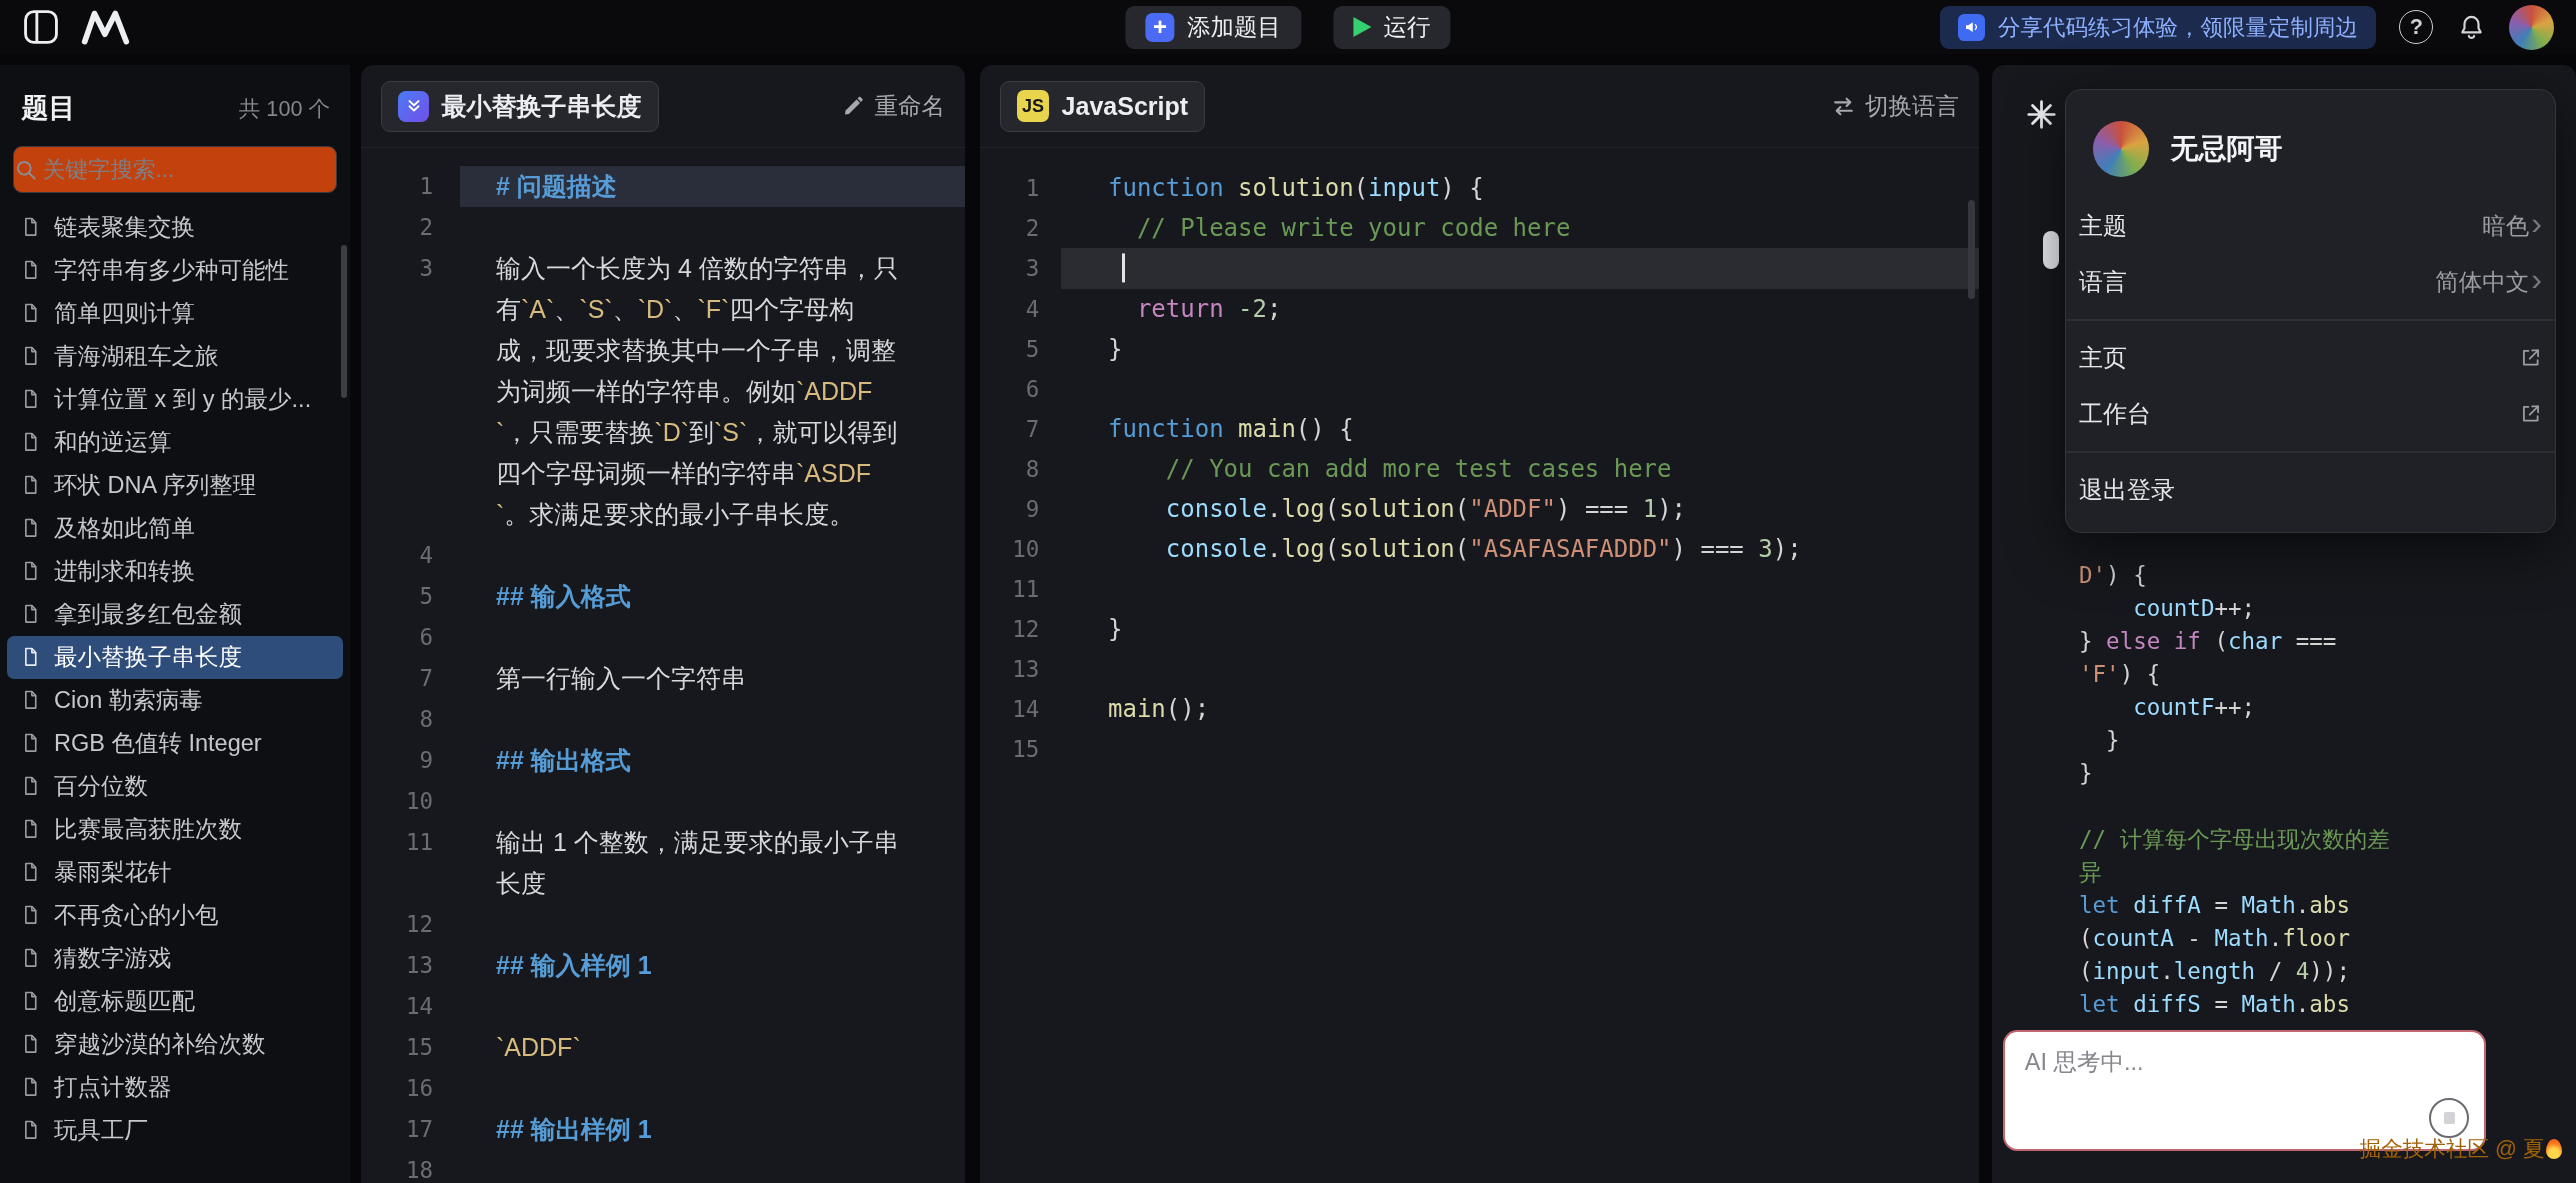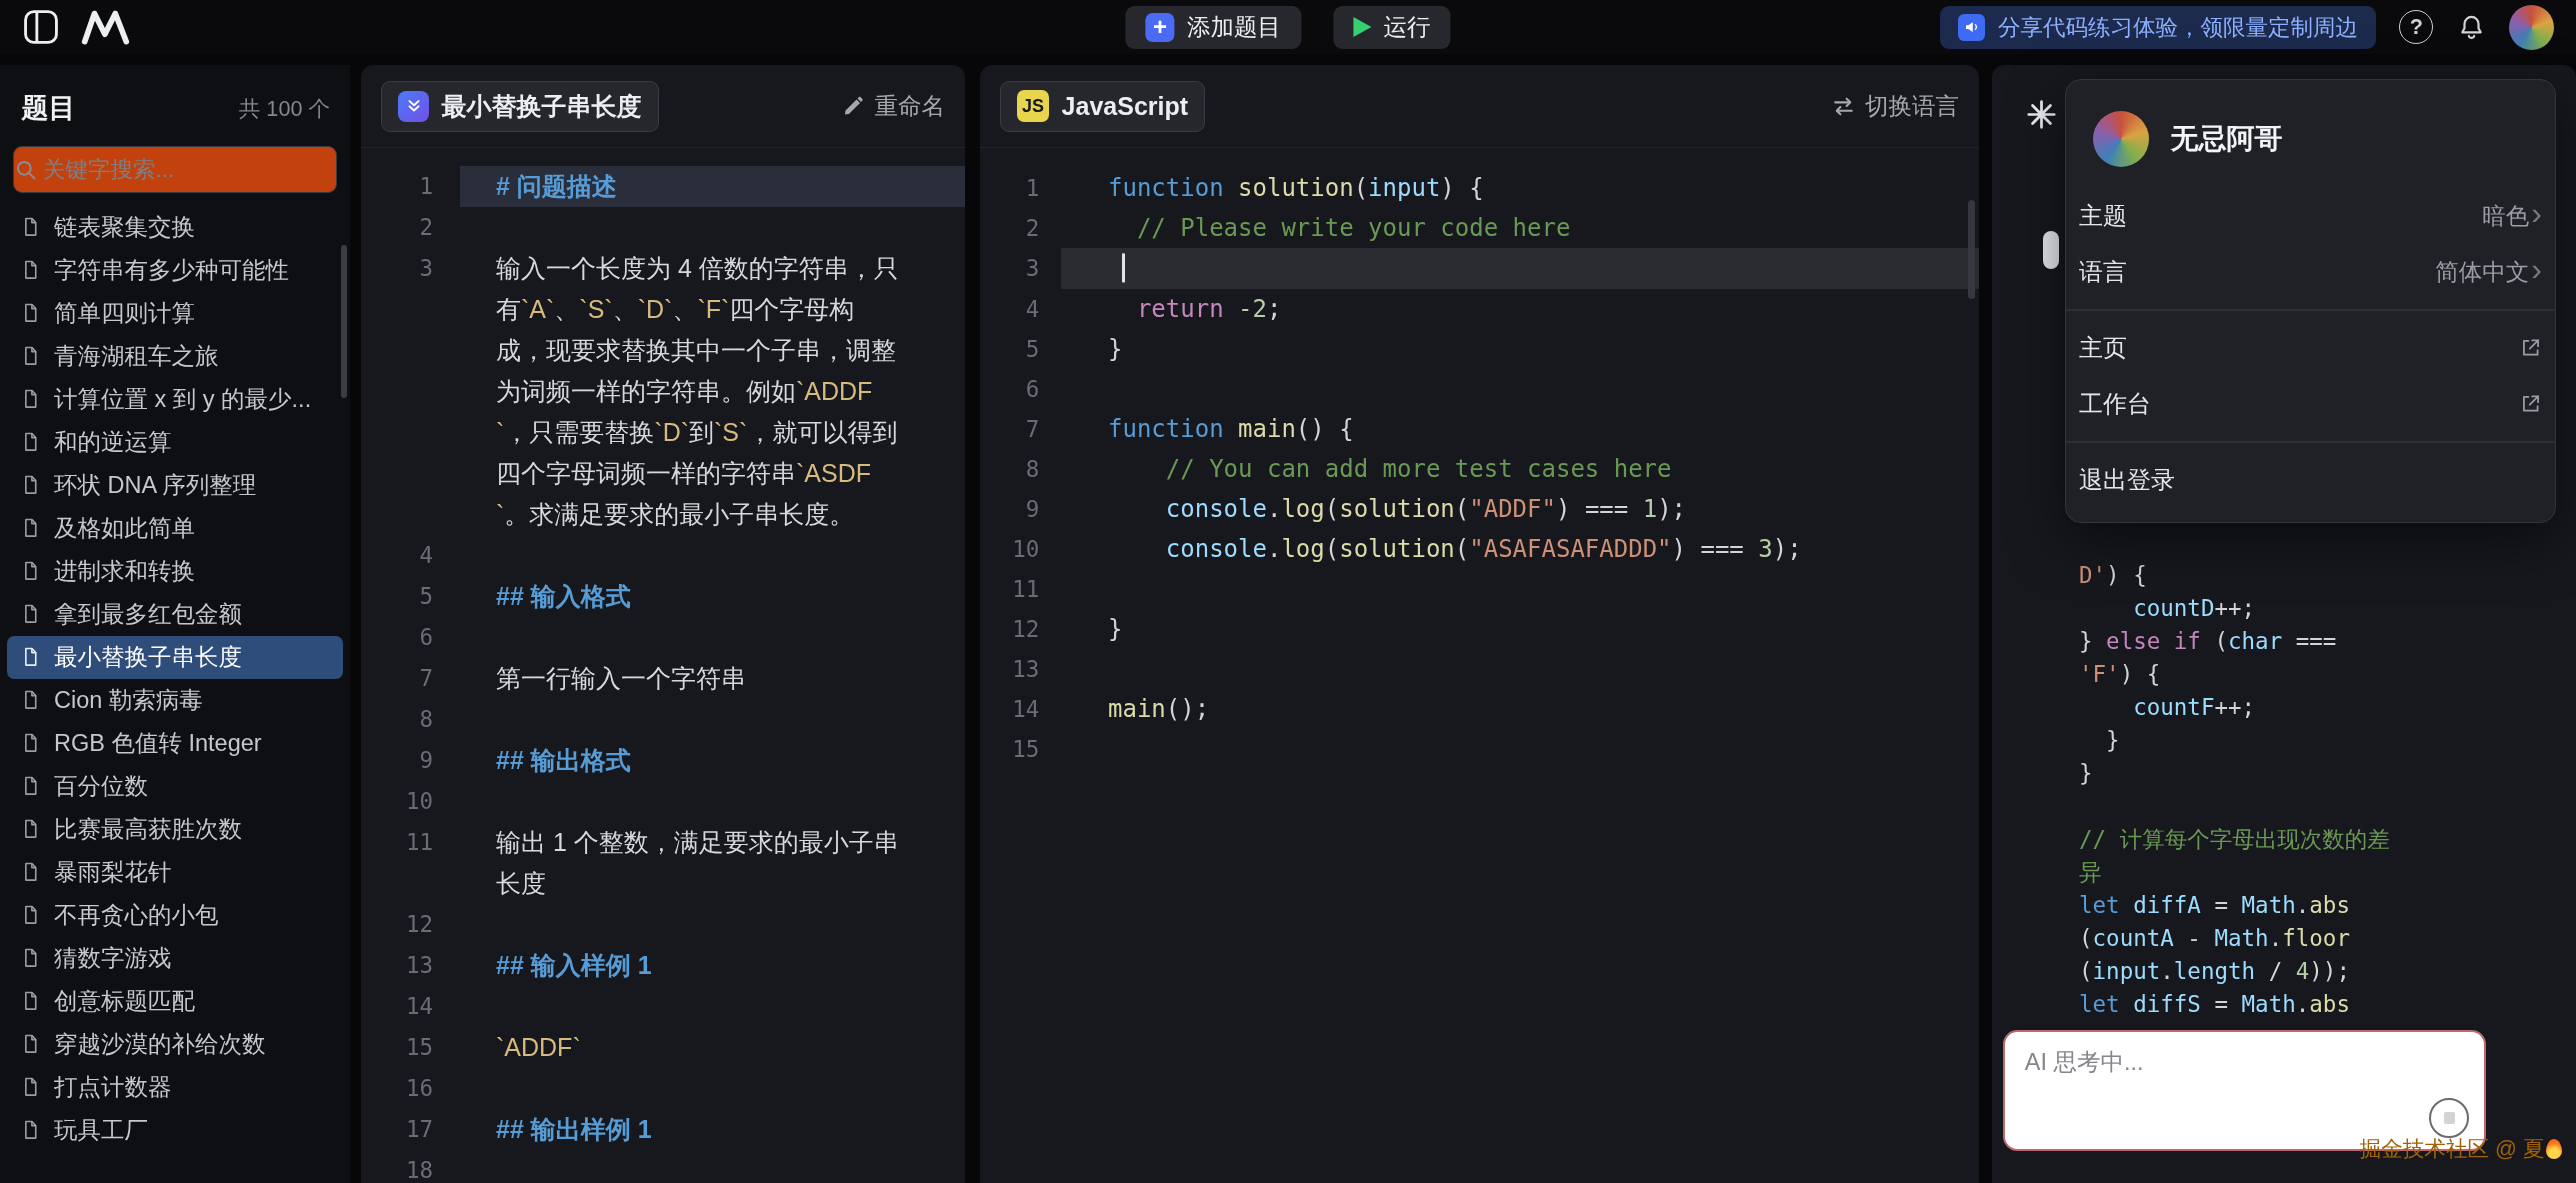--- a/index.html
+++ b/index.html
@@ -82,21 +82,21 @@
   .assist-code .cl{min-height:33px}
   .assist-code .lc{white-space:pre-wrap;word-break:break-all}
   .ai-input{position:absolute;left:10.8px;bottom:32px;width:483px;height:121px;border:2.7px solid #c06770;border-radius:14.4px;background:#ffffff;box-sizing:border-box;cursor:text}
   .ai-placeholder{position:absolute;top:14.4px;left:20px;color:#84868c;font-size:23.5px}
   .stop-btn{position:absolute;right:14.4px;bottom:10.8px;width:40px;height:40px;border-radius:50%;border:2.7px solid #6a6c72;display:flex;align-items:center;justify-content:center;box-sizing:border-box;cursor:pointer}
   .stop-square{width:11.7px;height:11.7px;background:#d2d3d6;border-radius:1.8px}
   .watermark{position:absolute;right:14.4px;bottom:20px;color:#a16207;font-size:21.6px;display:flex;align-items:center;gap:1px;z-index:5}
   .flame{width:16px;height:20px;background:radial-gradient(circle at 50% 72%,#ffd54a 0 30%,#ff7a1a 60%,#e5531a 100%);border-radius:50% 50% 50% 50%/62% 62% 38% 38%}
 
   
-  .dropdown{position:absolute;top:79px;right:20px;width:491px;background:#202126;border:0.9px solid #34353b;border-radius:16px;box-shadow:0 16px 54px rgba(0,0,0,.55);z-index:60;padding:7.2px 0 14.4px;box-sizing:border-box}
+  .dropdown{position:absolute;top:89px;right:20px;width:491px;background:#202126;border:0.9px solid #34353b;border-radius:16px;box-shadow:0 16px 54px rgba(0,0,0,.55);z-index:60;padding:7.2px 0 14.4px;box-sizing:border-box}
   .dd-user{display:flex;align-items:center;gap:21.6px;padding:23.5px 27px 21.6px}
   .dd-name{font-size:28px;font-weight:700;color:#f3f4f6}
   .dd-row{display:flex;align-items:center;justify-content:space-between;height:56px;padding:0 13px;font-size:24px;color:#e4e6ea;cursor:pointer}
   .dd-val{display:flex;align-items:center;gap:2px;color:#9b9da4;font-size:23.5px}
   .chev{font-size:32px;line-height:1;color:#77797f;transform:translateY(-2.7px)}
   .dd-div{height:1.8px;background:#2e2f35;margin:9px 0}
 </style>
 </head>
 <body>
 

